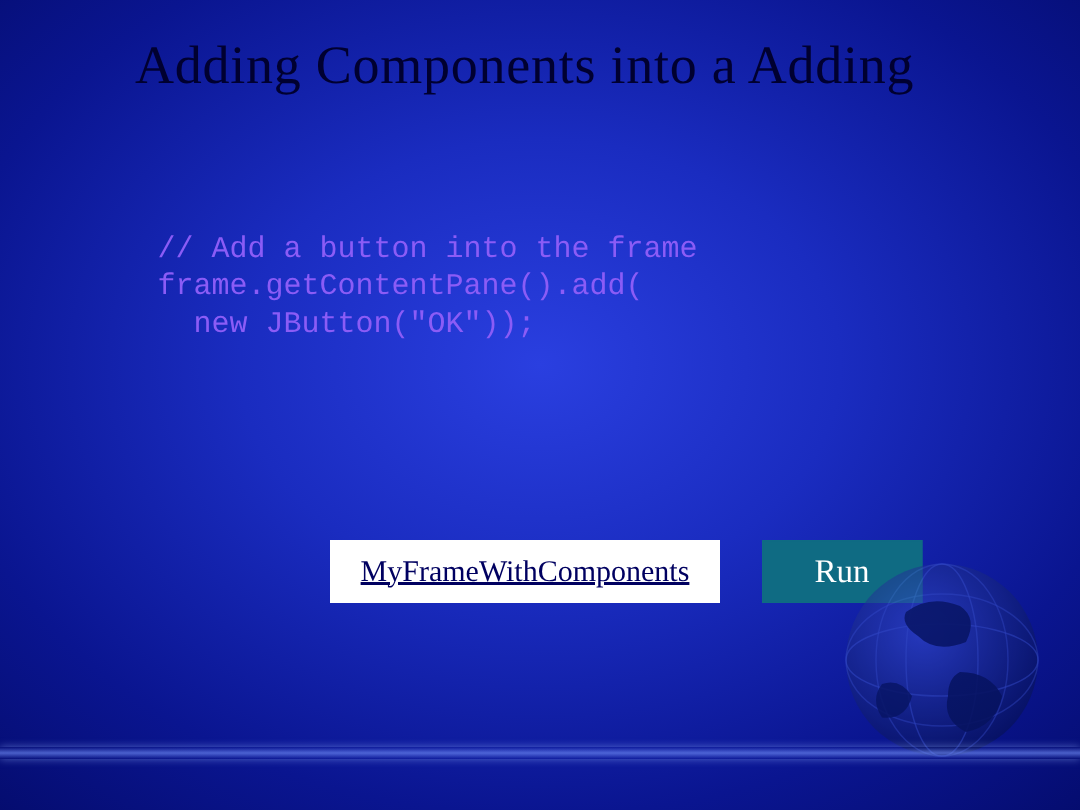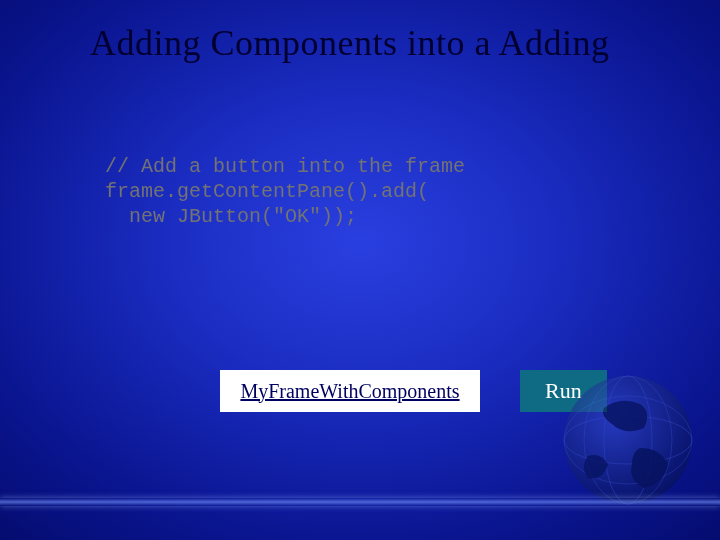--- a/index.html
+++ b/index.html
@@ -31,32 +31,32 @@
     margin-left: 50px;
     margin-top: 6px;
     letter-spacing: 0.5px;
   }
 
   .code-block {
     margin-top: 90px;
     margin-left: 65px;
     font-family: "Courier New", Courier, monospace;
     font-size: 20px;
-    color: #737373;
+    color: #8b5cf6;
     line-height: 1.25;
     white-space: pre;
   }
 
   .buttons-row {
     position: absolute;
     left: 220px;
-    top: 370px;
+    top: 360px;
     display: flex;
     align-items: flex-end;
-    gap: 40px;
+    gap: 28px;
   }
 
   .link-button {
     background: #ffffff;
     color: #000060;
     font-family: "Times New Roman", Times, serif;
     font-size: 20px;
     text-decoration: underline;
     border: 1px solid #fff;
     padding: 8px 12px;
@@ -66,21 +66,21 @@
     min-width: 260px;
     height: 42px;
   }
 
   .run-button {
     background: #0f6b83;
     color: #ffffff;
     font-family: "Times New Roman", Times, serif;
     font-size: 22px;
     border: 1px solid #0f6b83;
-    padding: 6px 24px;
+    padding: 6px 34px;
     display: flex;
     align-items: center;
     justify-content: center;
     height: 42px;
   }
 
   
   .globe {
     position: absolute;
     right: 20px;

